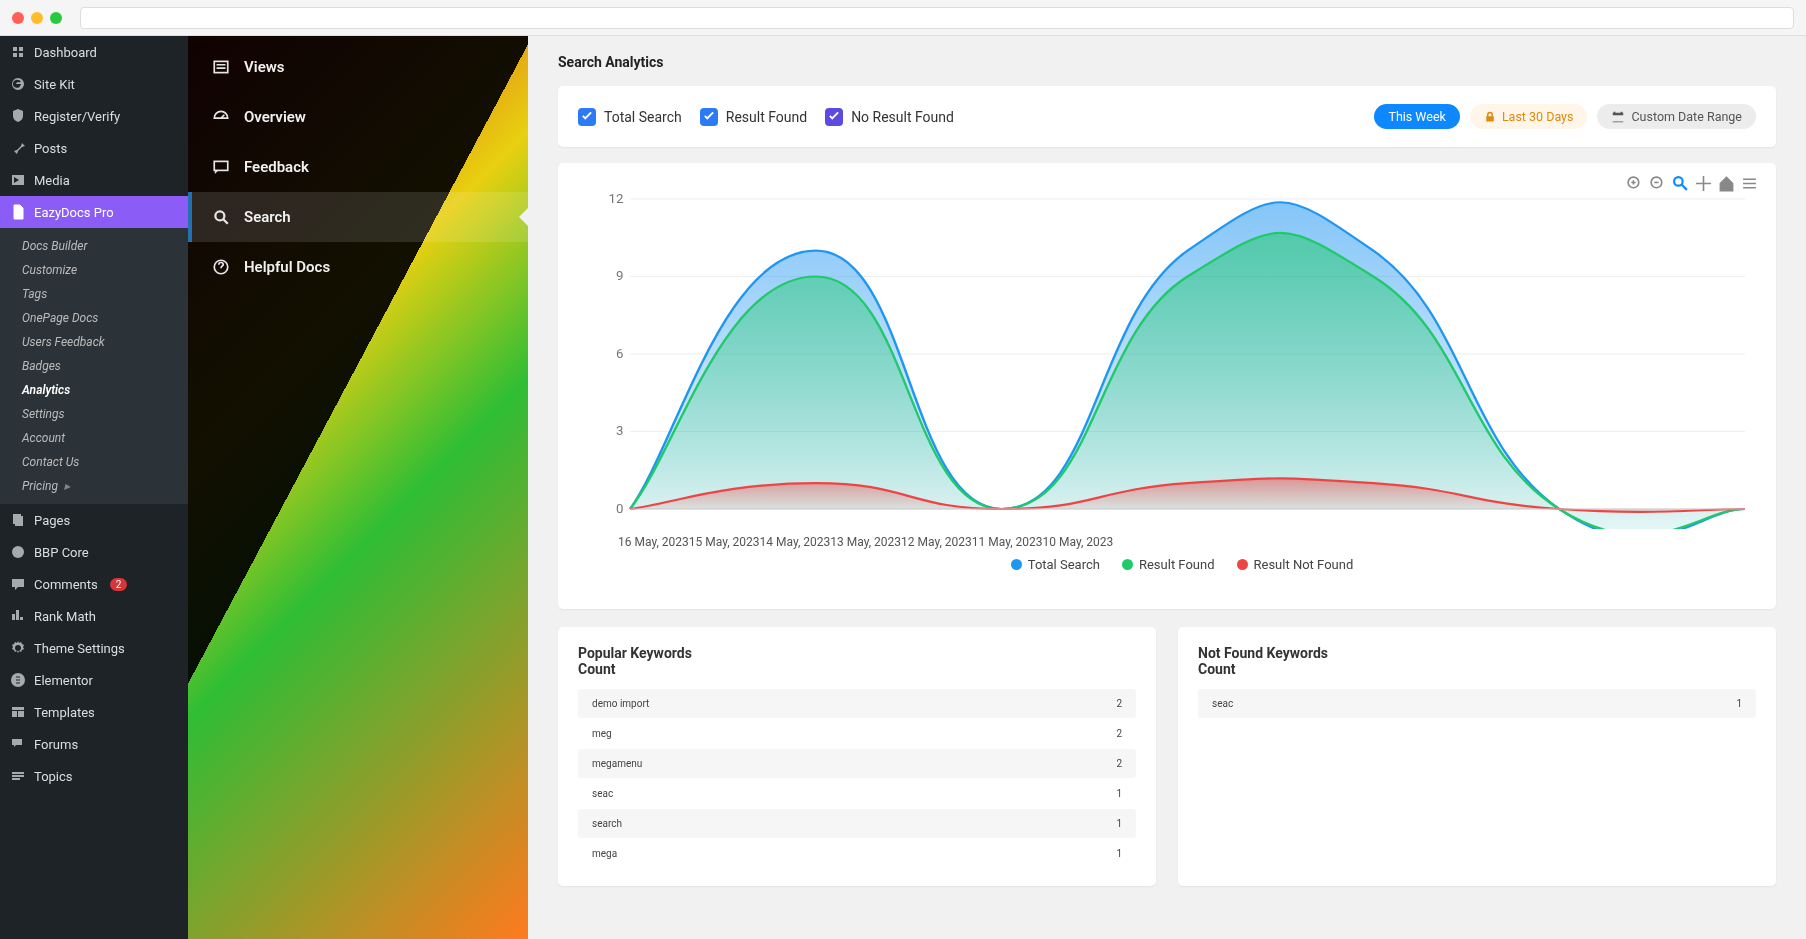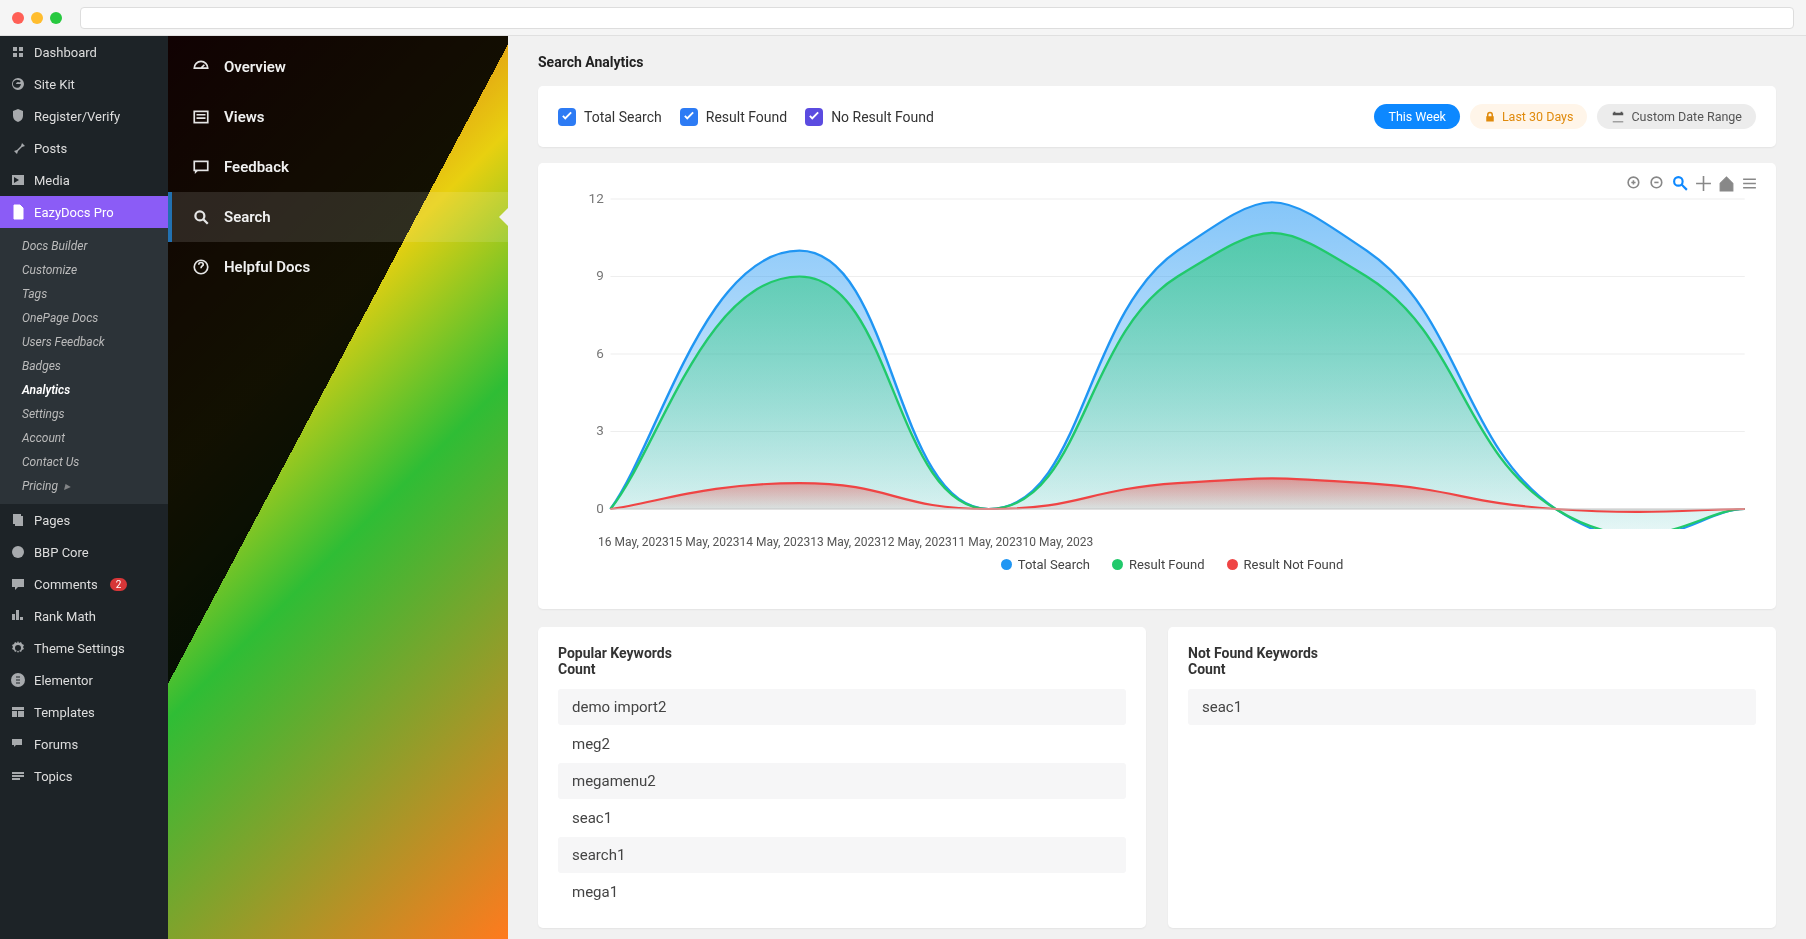--- a/index.html
+++ b/index.html
@@ -10,21 +10,21 @@
 .traffic { display: flex; gap: 7px; }
 .traffic .dot { width: 12px; height: 12px; border-radius: 50%; }
 .dot-r { background: #ff5f56; }
 .dot-y { background: #ffbd2e; }
 .dot-g { background: #27c93f; }
 .url-bar { flex: 1; margin-left: 18px; height: 22px; background: #fff; border: 1px solid #ddd; border-radius: 4px; }
 
 .app { display: flex; height: calc(100% - 36px); }
 
 
-.wp-side { width: 168px; background: #1d2327; color: #eee; font-size: 13px; display: flex; flex-direction: column; }
+.wp-side { width: 188px; background: #1d2327; color: #eee; font-size: 13px; display: flex; flex-direction: column; }
 .wp-item { display: flex; align-items: center; padding: 8px 10px; gap: 8px; cursor: pointer; color: #ddd; }
 .wp-item.active { background: #8b5cf6; color: #fff; position: relative; }
 .wp-item.active::after { content:''; position:absolute; right:-8px; top:50%; transform:translateY(-50%); border:8px solid transparent; border-right-color:#1d2327; display:none;}
 .wp-icon { width: 16px; height: 16px; fill: #a7aaad; flex-shrink: 0; }
 .wp-item.active .wp-icon { fill: #fff; }
 .wp-sub { background: #2c3338; padding: 6px 0 6px 12px; font-style: italic; }
 .wp-sub-item { padding: 5px 10px; font-size: 12px; color: #bbb; cursor: pointer; display:flex; align-items:center; gap:6px;}
 .wp-sub-item.active { color: #fff; font-weight: 600; }
 .badge { background: #d63638; color: #fff; border-radius: 10px; font-size: 10px; padding: 1px 6px; margin-left: 4px; }
 
@@ -71,21 +71,21 @@
 .x-labels { display:flex; padding: 6px 0 0 10px; font-size:12px; color:#555;}
 
 .legend { display:flex; justify-content:center; gap:22px; margin-top:8px; font-size:13px; color:#444;}
 .legend span { display:flex; align-items:center; gap:6px;}
 .lbub { width:11px; height:11px; border-radius:50%; }
 .lb-blue{background:#2096f3;} .lb-green{background:#21c96b;} .lb-red{background:#ef4444;}
 
 .tables-row { display:flex; gap:22px; }
 .tbl-card { flex:1; }
 .tbl-head { display:flex; justify-content:space-between; font-weight:700; font-size:14px; color:#333; margin-bottom:12px;flex-direction:column;}
-.tbl-row { display:flex; justify-content:flex-start; padding:9px 14px; font-size:15px; color:#444; border-radius:3px;}
+.tbl-row { display:flex; justify-content:space-between; padding:9px 14px; font-size:10px; color:#444; border-radius:3px;}
 .tbl-row:nth-child(odd){ background:#f6f6f7;}
 .tbl-rows { display:flex; flex-direction:column; gap:1px;}
 </style>
 </head>
 <body>
 
 <div class="browser-bar">
   <div class="traffic">
     <div class="dot dot-r"></div>
     <div class="dot dot-y"></div>
@@ -201,30 +201,30 @@
           <path d="M2 4h12v2H2zm0 3h12v2H2zm0 3h8v2H2z"></path>
         </svg>
         <span>Topics</span>
       </div>
     </div>
 
   <div class="sec-nav">
     <div class="sec-list" id="seclist">
         <div class="sec-item">
           <svg class="sec-icon" viewBox="0 0 16 16" style="stroke:#e5e5e5">
-            <path d="M8 3a6 6 0 00-6 6h12a6 6 0 00-6-6zM8 9l3-3" fill="none" stroke-width="1.5"></path>
-          </svg>
-          <span>Overview</span>
+            <rect x="2" y="3" width="12" height="10" fill="none" stroke-width="1.5"></rect>
+            <path d="M4 6h8M4 9h8" stroke-width="1.5"></path>
+          </svg>
+          <span>Views</span>
         </div>
         <div class="sec-item">
           <svg class="sec-icon" viewBox="0 0 16 16" style="stroke:#e5e5e5">
-            <rect x="2" y="3" width="12" height="10" fill="none" stroke-width="1.5"></rect>
-            <path d="M4 6h8M4 9h8" stroke-width="1.5"></path>
-          </svg>
-          <span>Views</span>
+            <path d="M8 3a6 6 0 00-6 6h12a6 6 0 00-6-6zM8 9l3-3" fill="none" stroke-width="1.5"></path>
+          </svg>
+          <span>Overview</span>
         </div>
         <div class="sec-item">
           <svg class="sec-icon" viewBox="0 0 16 16" style="stroke:#e5e5e5">
             <rect x="2" y="3" width="12" height="8" fill="none" stroke-width="1.5"></rect>
             <path d="M5 11l-2 2v-2"></path>
           </svg>
           <span>Feedback</span>
         </div>
         <div class="sec-item active">
           <svg class="sec-icon" viewBox="0 0 16 16" style="stroke:#e5e5e5">

